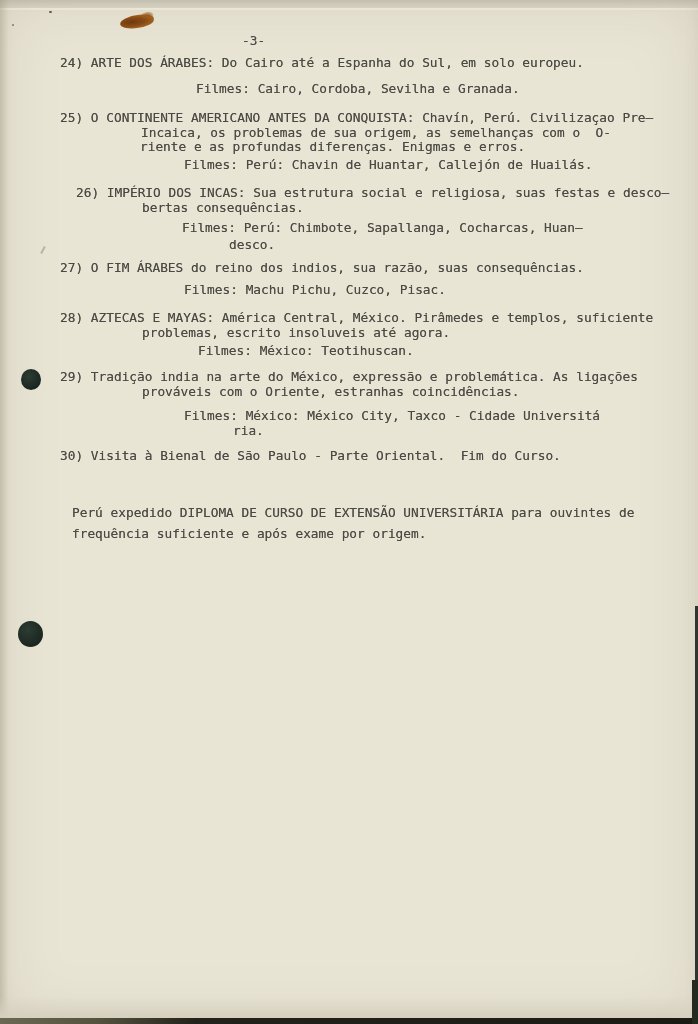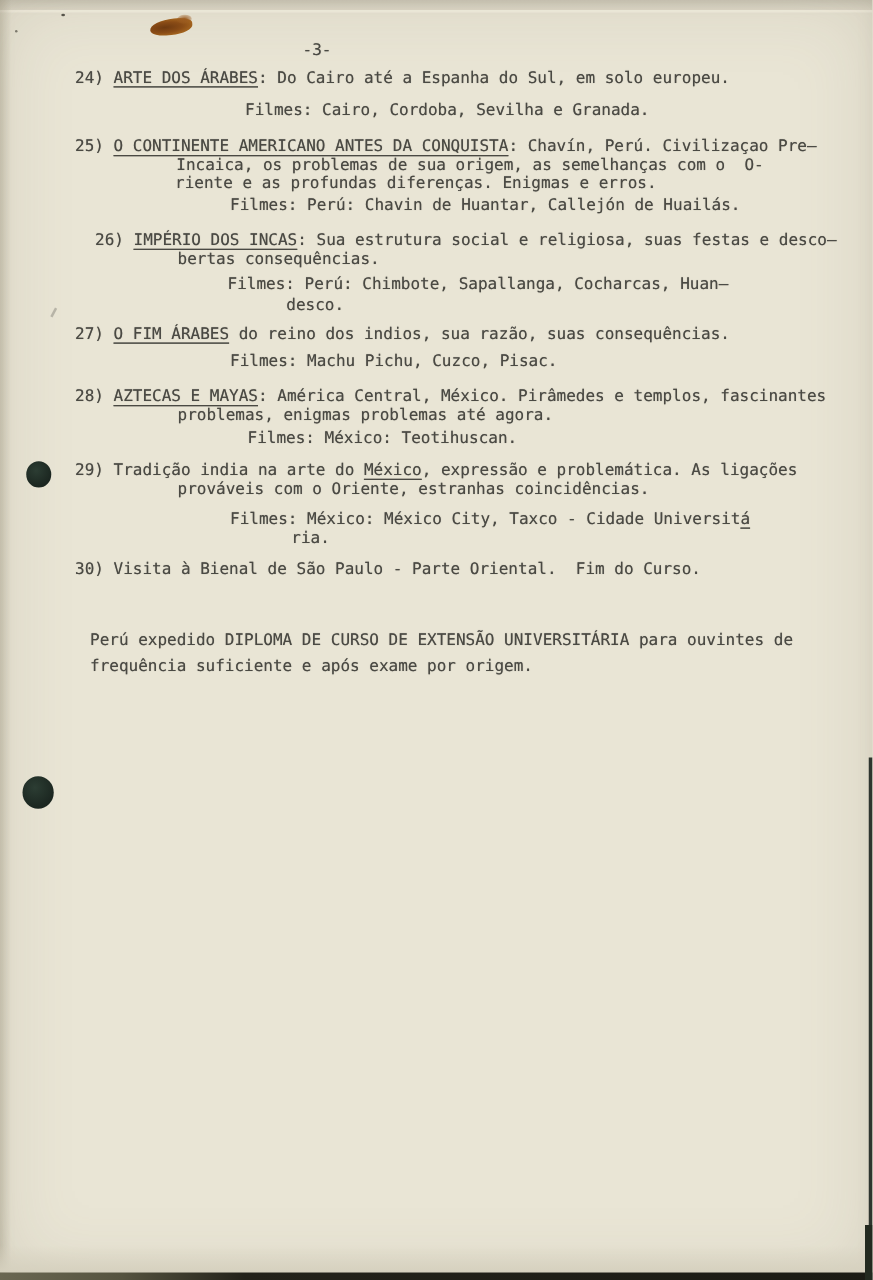--- a/index.html
+++ b/index.html
@@ -14,21 +14,20 @@
   }
   .line{
     position:absolute;
     white-space:pre;
     font-size:12.8px;
     line-height:16px;
     color:#4a4943;
     text-shadow:0 0 0.6px rgba(74,73,67,0.65);
   }
   .u{
-    text-decoration:underline;
     text-decoration-thickness:1px;
     text-underline-offset:2.5px;
     text-align:center;
   }
   
   .top-shade{position:absolute;left:0;top:0;width:698px;height:8px;background:linear-gradient(#cfcbbb,#e0dbcb);}
   .top-line{position:absolute;left:0;top:8px;width:698px;height:2px;background:#f4f0e1;}
   .left-shade{position:absolute;left:0;top:0;width:9px;height:1024px;background:linear-gradient(90deg,rgba(140,134,110,0.28),rgba(140,134,110,0));}
   .bottom-shade{position:absolute;left:0;bottom:6px;width:698px;height:22px;background:linear-gradient(rgba(214,209,191,0),#d6d1bf);}
   .bottom-band{position:absolute;left:0;bottom:0;width:698px;height:6px;background:linear-gradient(90deg,#6a6752 0%,#55533f 14%,#23221a 28%,#1b1b14 100%);}
@@ -75,22 +74,22 @@
 <div class="line" style="left:184px;top:157px"><span>Filmes: Perú: Chavin de Huantar, Callejón de Huailás.</span></div>
 
 <div class="line" style="left:76px;top:185px"><span>26) </span><span class="u">IMPÉRIO DOS INCAS</span><span>: Sua estrutura social e religiosa, suas festas e desco—</span></div>
 <div class="line" style="left:142px;top:200px"><span>bertas consequências.</span></div>
 <div class="line" style="left:182px;top:220px"><span>Filmes: Perú: Chimbote, Sapallanga, Cocharcas, Huan—</span></div>
 <div class="line" style="left:229px;top:237px"><span>desco.</span></div>
 
 <div class="line" style="left:60px;top:260px"><span>27) </span><span class="u">O FIM ÁRABES</span><span> do reino dos indios, sua razão, suas consequências.</span></div>
 <div class="line" style="left:184px;top:282px"><span>Filmes: Machu Pichu, Cuzco, Pisac.</span></div>
 
-<div class="line" style="left:60px;top:310px"><span>28) </span><span class="u">AZTECAS E MAYAS</span><span>: América Central, México. Pirâmedes e templos, fascinantes</span></div>
-<div class="line" style="left:142px;top:325px"><span>problemas, enigmas problemas até agora.</span></div>
+<div class="line" style="left:60px;top:310px"><span>28) </span><span class="u">AZTECAS E MAYAS</span><span>: América Central, México. Pirâmedes e templos, suficiente</span></div>
+<div class="line" style="left:142px;top:325px"><span>problemas, escrito insoluveis até agora.</span></div>
 <div class="line" style="left:198px;top:343px"><span>Filmes: México: Teotihuscan.</span></div>
 
 <div class="line" style="left:60px;top:369px"><span>29) Tradição india na arte do </span><span class="u">México</span><span>, expressão e problemática. As ligações</span></div>
 <div class="line" style="left:142px;top:384px"><span>prováveis com o Oriente, estranhas coincidências.</span></div>
 <div class="line" style="left:184px;top:408px"><span>Filmes: México: México City, Taxco - Cidade Universit</span><span class="u">á</span></div>
 <div class="line" style="left:233px;top:423px"><span>ria.</span></div>
 
 <div class="line" style="left:60px;top:448px"><span>30) Visita à Bienal de São Paulo - Parte Oriental.  Fim do Curso.</span></div>
 
 <div class="line" style="left:72px;top:505px"><span>Perú expedido DIPLOMA DE CURSO DE EXTENSÃO UNIVERSITÁRIA para ouvintes de</span></div>

